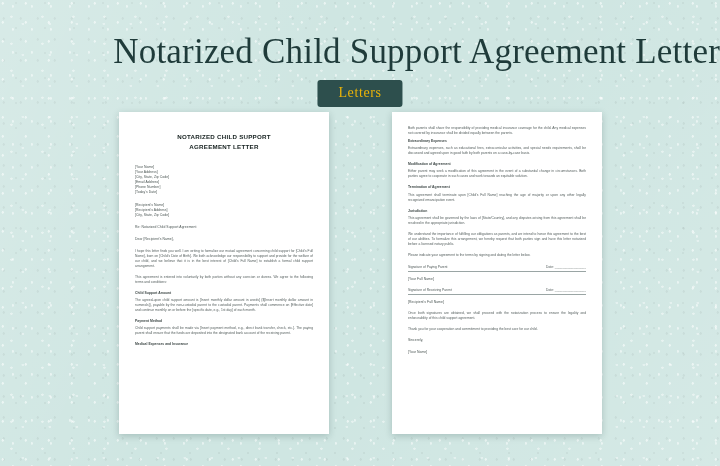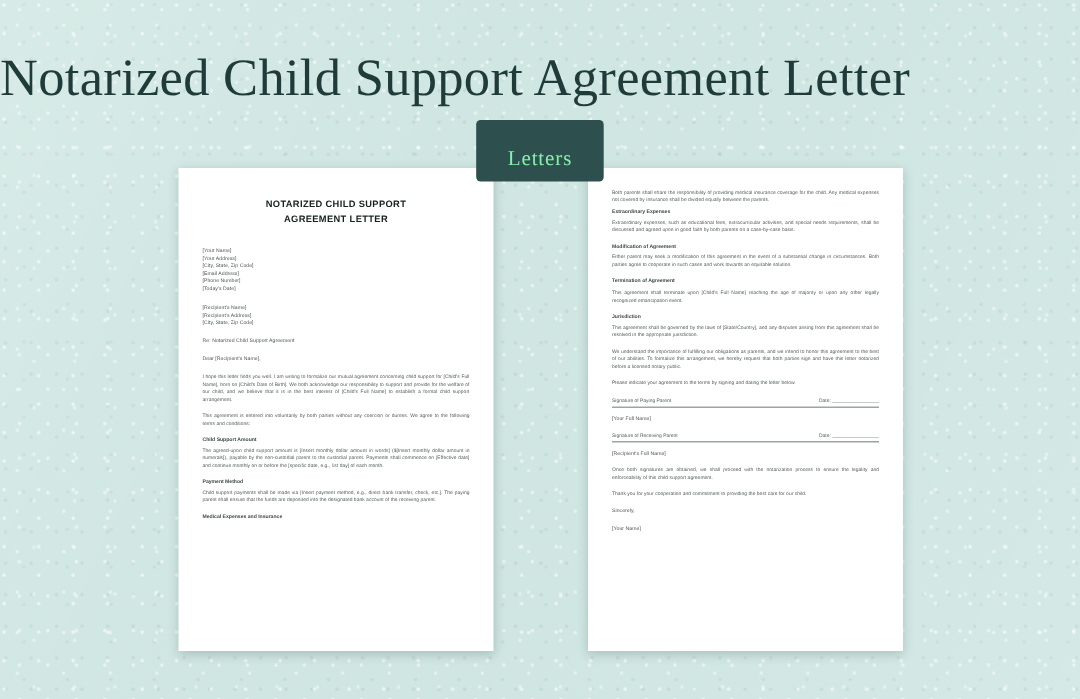--- a/index.html
+++ b/index.html
@@ -35,40 +35,40 @@
     background:
       linear-gradient(115deg, rgba(255,255,255,0.18) 0%, rgba(255,255,255,0) 38%),
       linear-gradient(300deg, rgba(255,255,255,0.12) 0%, rgba(255,255,255,0) 44%);
   }
 
   .headline {
     position: absolute;
     top: 30px;
     left: 0;
     right: 0;
-    text-align: left;
+    text-align: right;
     font-family: "Liberation Serif", serif;
     font-size: 35px;
     line-height: 44px;
     letter-spacing: 0.2px;
     color: #1f3b3a;
     z-index: 3;
   }
 
   .badge {
     position: absolute;
     top: 80px;
     left: 50%;
     transform: translateX(-50%);
     background: #2d4f4d;
-    color: #86efac;
+    color: #eab308;
     font-family: "Liberation Serif", serif;
     font-size: 14px;
     letter-spacing: 0.6px;
-    padding: 19px 21px 6px;
+    padding: 5px 21px 6px;
     border-radius: 3px;
     z-index: 3;
   }
 
   .sheets {
     position: absolute;
     top: 112px;
     left: 0;
     right: 0;
     height: 330px;

